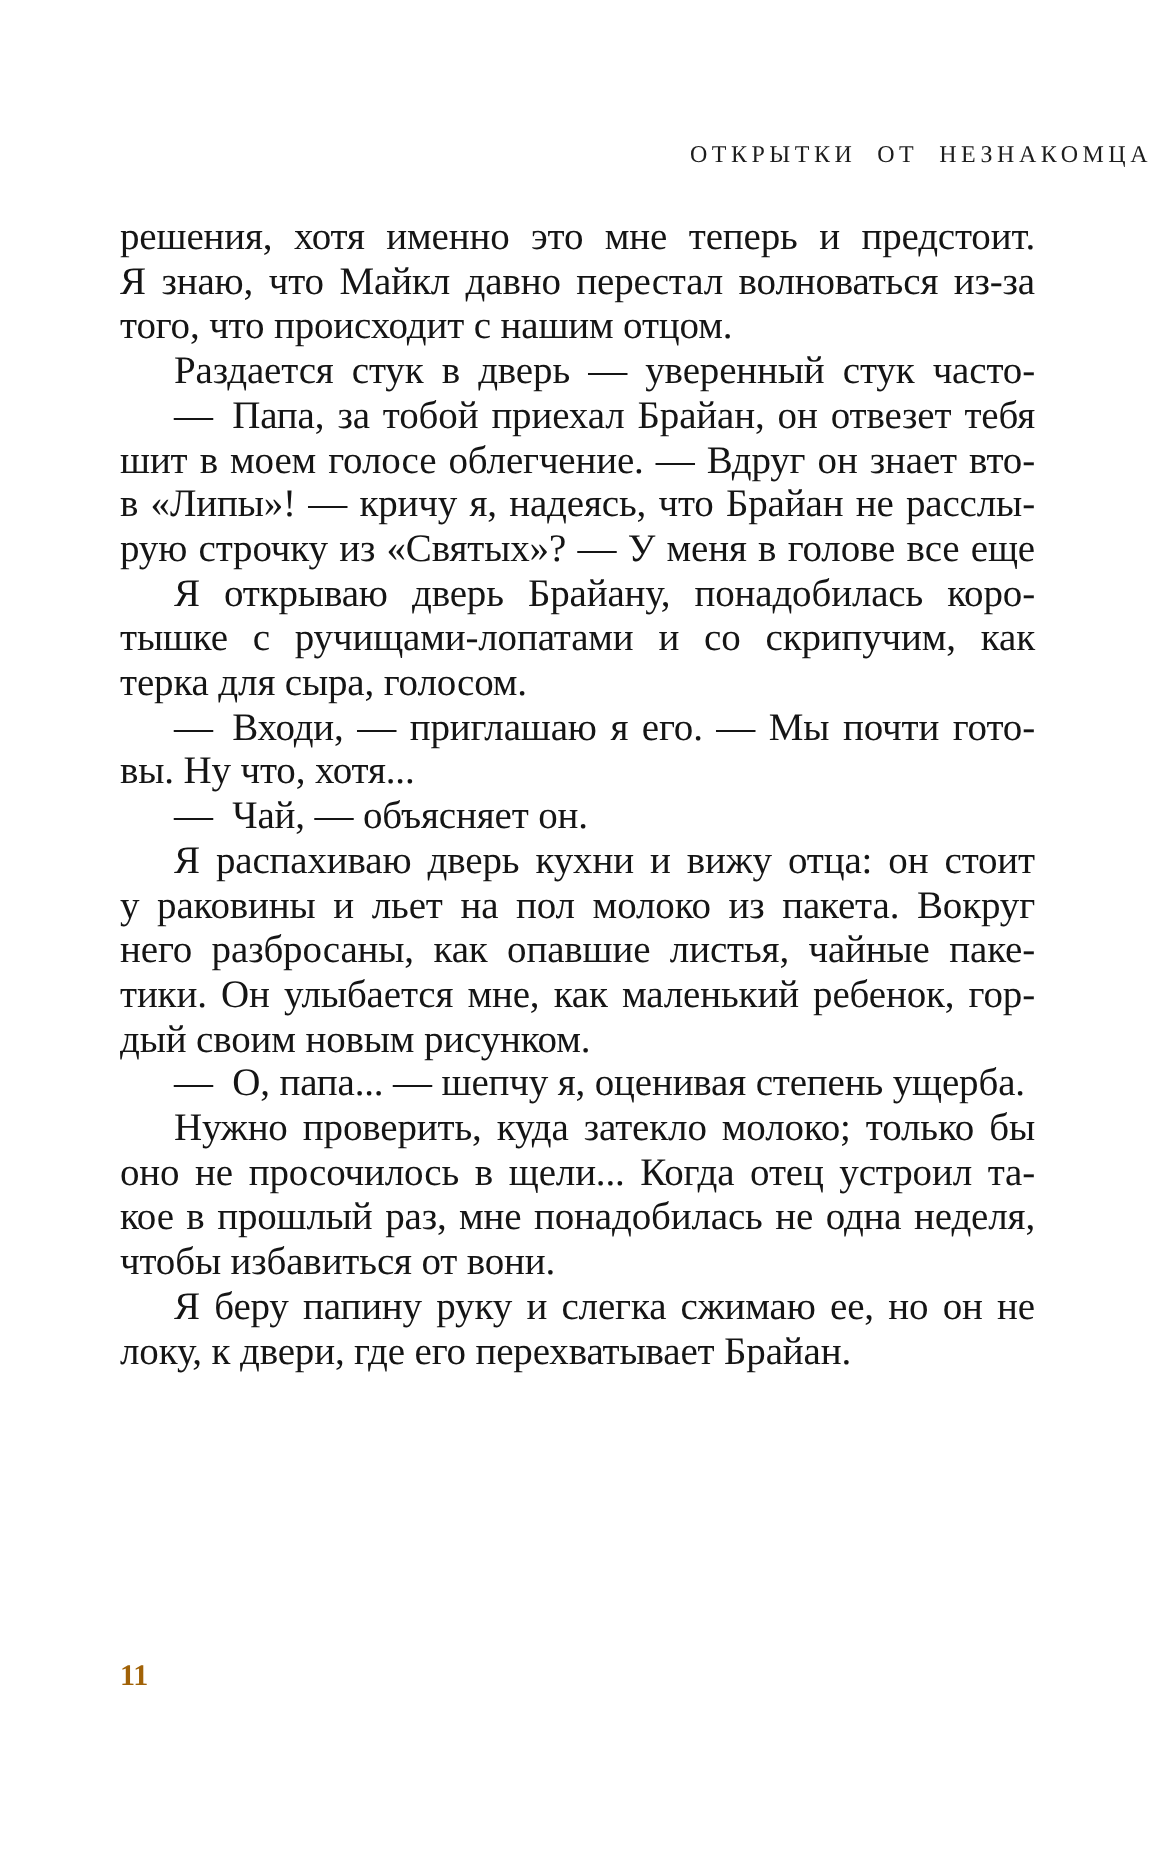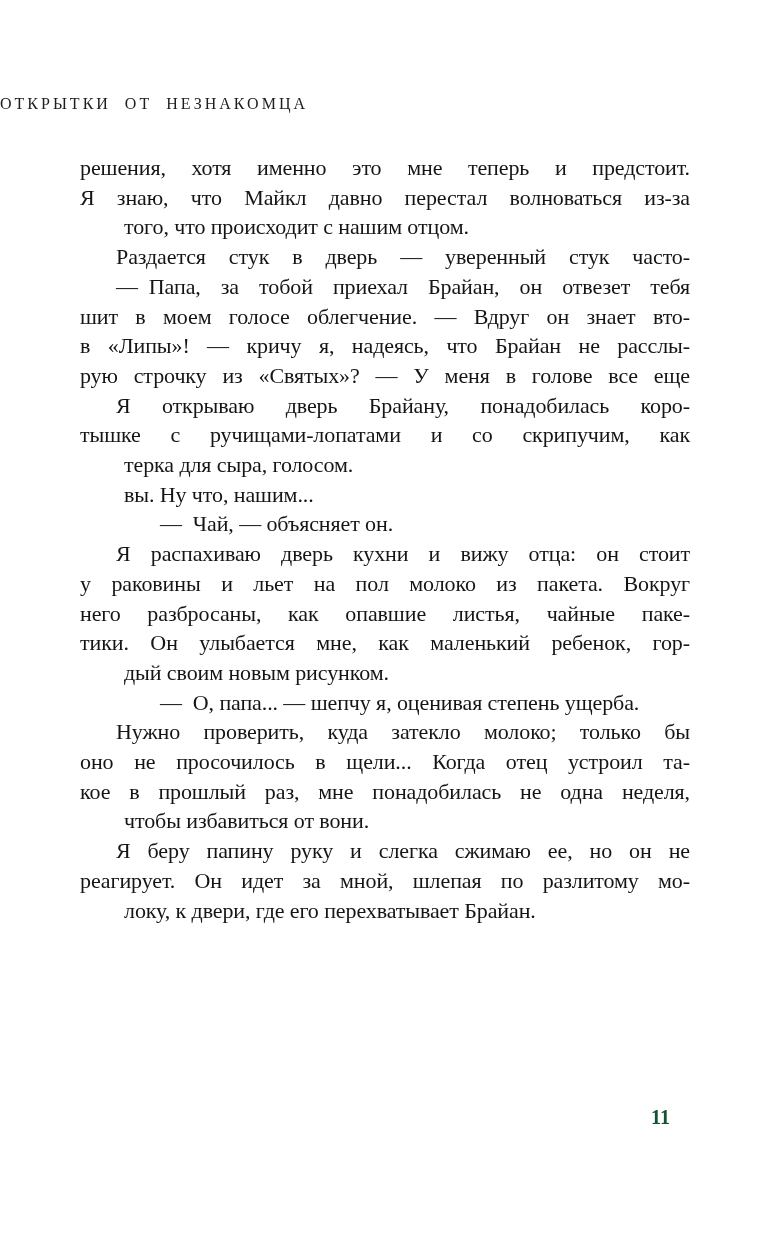--- a/index.html
+++ b/index.html
@@ -14,56 +14,55 @@
     background: #ffffff;
     overflow: hidden;
     font-family: "Liberation Serif", "DejaVu Serif", serif;
     color: #151515;
   }
   .running-header {
     position: absolute;
     top: 95px;
     left: 0;
     width: 768px;
-    text-align: left;
+    text-align: right;
     font-size: 16px;
     letter-spacing: 3px;
     word-spacing: 7px;
     color: #1d1d1d;
   }
   .text-block {
     position: absolute;
-    top: 153px;
+    top: 143px;
     left: 80px;
     width: 610px;
-    font-size: 22px;
+    font-size: 26px;
     line-height: 29.7px;
     letter-spacing: -0.1px;
   }
   .para { margin: 0; padding: 0; }
   .line {
     text-align: justify;
     text-align-last: justify;
   }
   .line.last {
     text-align-last: left;
-    margin-left: 44px;
   }
   .line.first-indent {
     padding-left: 36px;
   }
   .page-number {
     position: absolute;
     top: 1106px;
     left: 80px;
     width: 590px;
-    text-align: right;
+    text-align: left;
     font-size: 20px;
     font-weight: bold;
-    color: #14532d;
+    color: #a16207;
   }
 </style>
 </head>
 <body>
 
 <div class="page">
   <div class="running-header">ОТКРЫТКИ ОТ НЕЗНАКОМЦА</div>
 
   <div class="text-block">
       <div class="para">
@@ -79,21 +78,22 @@
         <div class="line">шит в моем голосе облегчение. — Вдруг он знает вто-</div>
         <div class="line">в «Липы»! — кричу я, надеясь, что Брайан не расслы-</div>
         <div class="line">рую строчку из «Святых»? — У меня в голове все еще</div>
       </div>
       <div class="para">
         <div class="line first-indent">Я открываю дверь Брайану, понадобилась коро-</div>
         <div class="line">тышке с ручищами-лопатами и со скрипучим, как</div>
         <div class="line last">терка для сыра, голосом.</div>
       </div>
       <div class="para">
-        <div class="line last">вы. Ну что, нашим...</div>
+        <div class="line first-indent">— Входи, — приглашаю я его. — Мы почти гото-</div>
+        <div class="line last">вы. Ну что, хотя...</div>
       </div>
       <div class="para">
         <div class="line last first-indent">— Чай, — объясняет он.</div>
       </div>
       <div class="para">
         <div class="line first-indent">Я распахиваю дверь кухни и вижу отца: он стоит</div>
         <div class="line">у раковины и льет на пол молоко из пакета. Вокруг</div>
         <div class="line">него разбросаны, как опавшие листья, чайные паке-</div>
         <div class="line">тики. Он улыбается мне, как маленький ребенок, гор-</div>
         <div class="line last">дый своим новым рисунком.</div>
@@ -102,19 +102,18 @@
         <div class="line last first-indent">— О, папа... — шепчу я, оценивая степень ущерба.</div>
       </div>
       <div class="para">
         <div class="line first-indent">Нужно проверить, куда затекло молоко; только бы</div>
         <div class="line">оно не просочилось в щели... Когда отец устроил та-</div>
         <div class="line">кое в прошлый раз, мне понадобилась не одна неделя,</div>
         <div class="line last">чтобы избавиться от вони.</div>
       </div>
       <div class="para">
         <div class="line first-indent">Я беру папину руку и слегка сжимаю ее, но он не</div>
-        <div class="line">реагирует. Он идет за мной, шлепая по разлитому мо-</div>
         <div class="line last">локу, к двери, где его перехватывает Брайан.</div>
       </div>
     </div>
 
   <div class="page-number">11</div>
 </div>
 
 </body></html>

